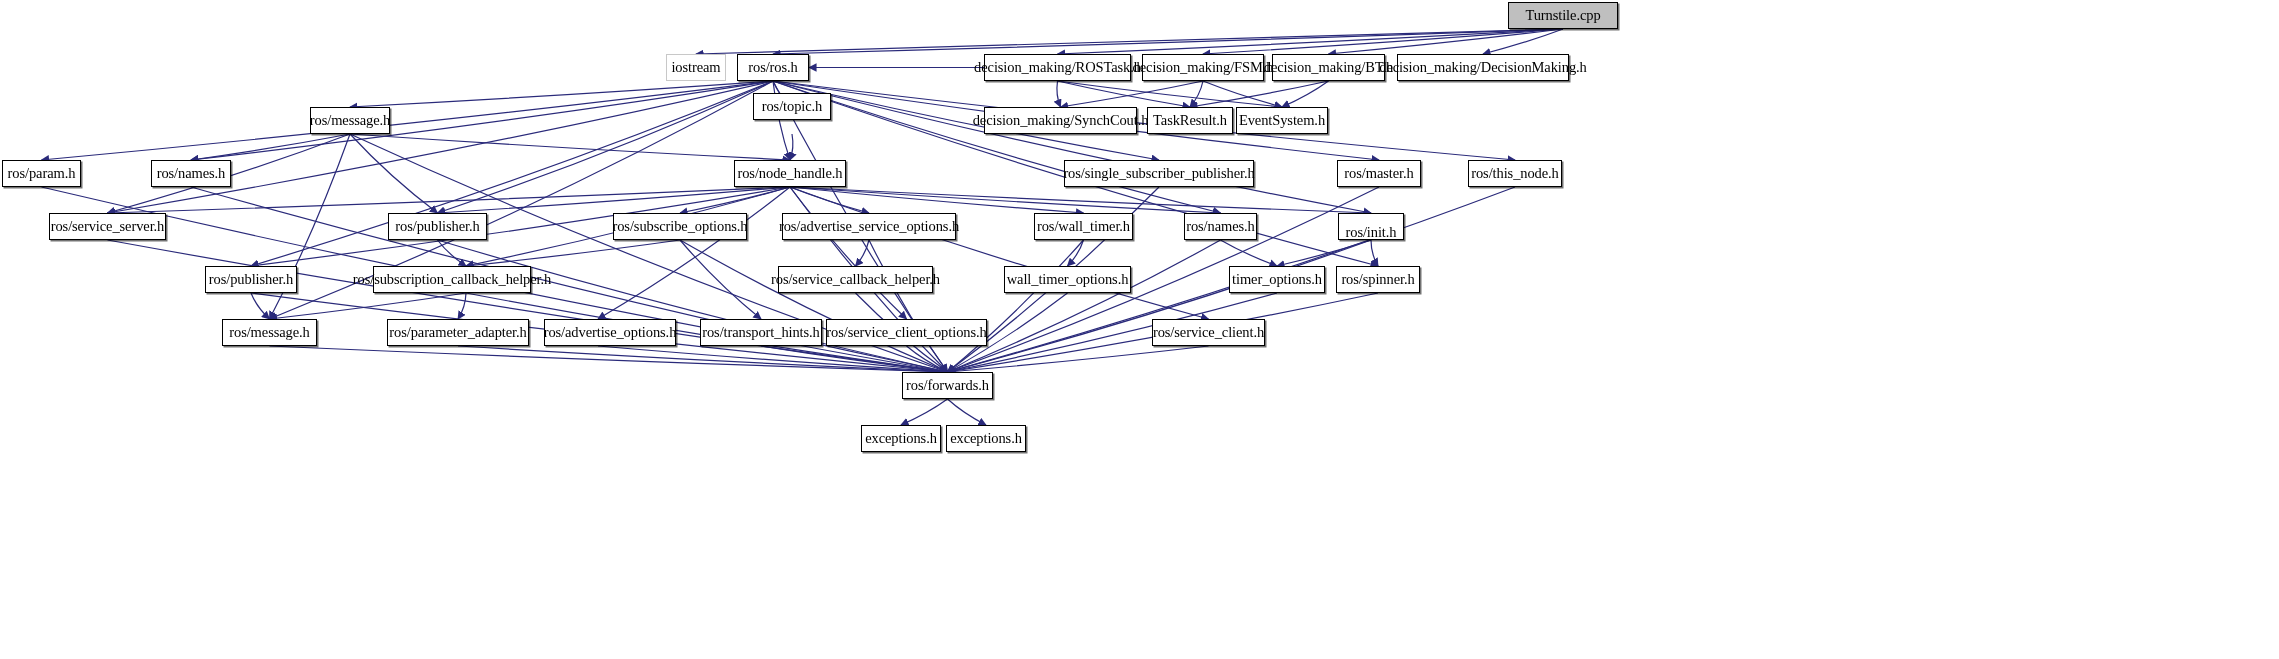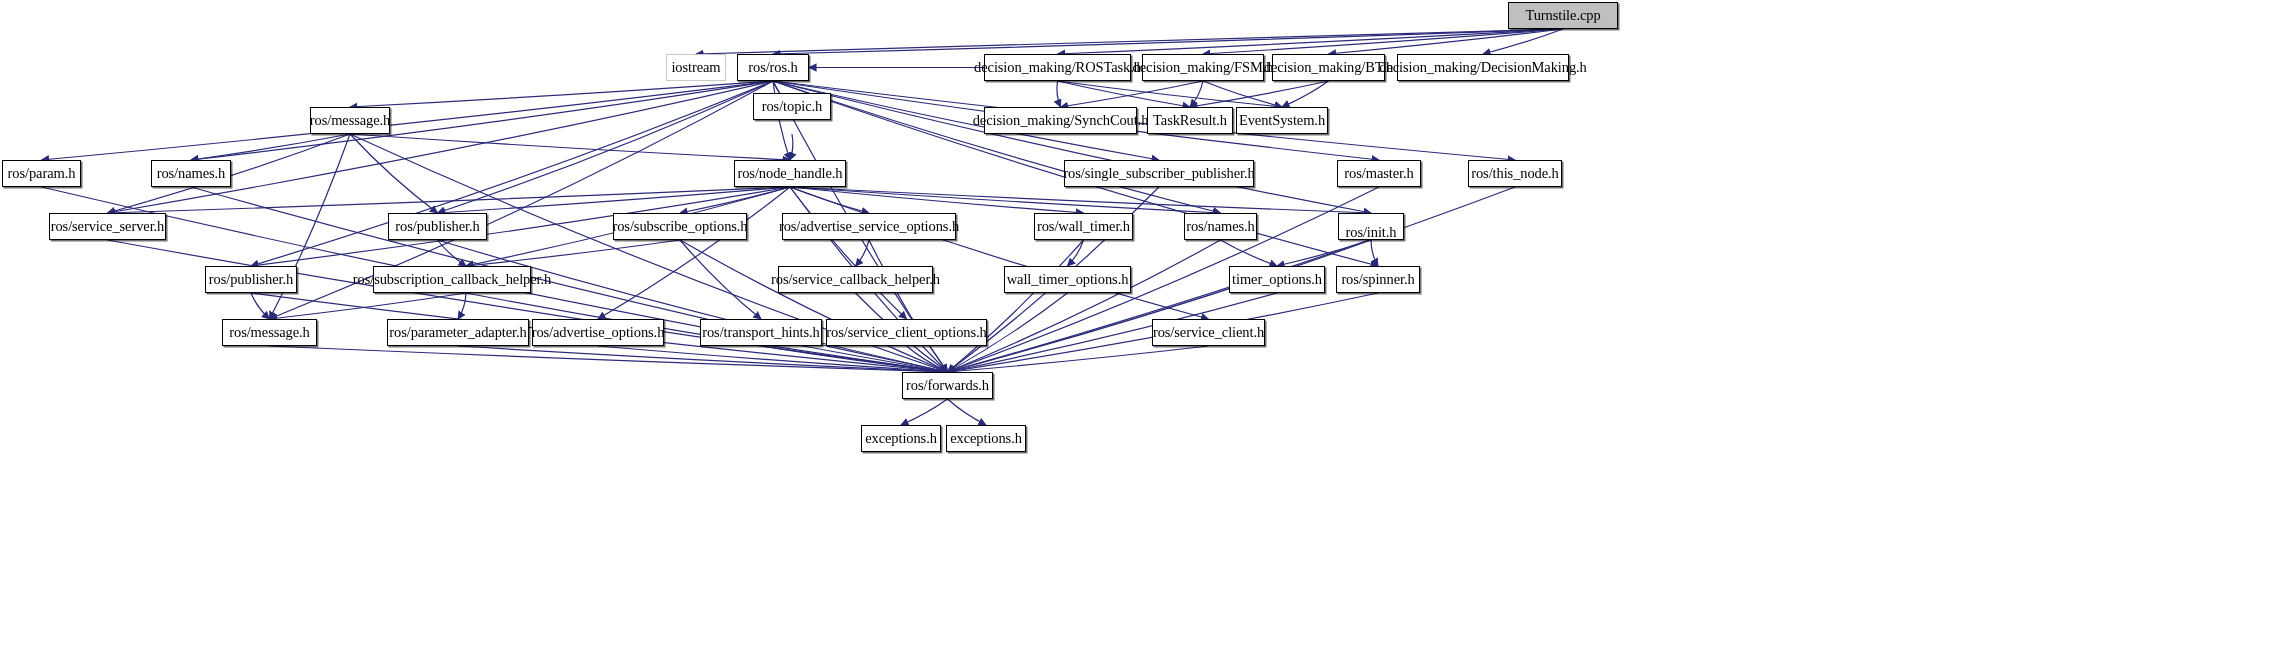--- a/index.html
+++ b/index.html
@@ -248,21 +248,21 @@
       </div>
       <div class="node" style="left: 1336px; top: 266px; width: 84px;">
         <span class="node-label">ros/spinner.h</span>
       </div>
       <div class="node" style="left: 222px; top: 319px; width: 95px;">
         <span class="node-label">ros/message.h</span>
       </div>
       <div class="node" style="left: 387px; top: 319px; width: 142px;">
         <span class="node-label">ros/parameter_adapter.h</span>
       </div>
-      <div class="node" style="left: 532px; top: 319px; width: 132px;">
+      <div class="node" style="left: 544px; top: 319px; width: 132px;">
         <span class="node-label">ros/advertise_options.h</span>
       </div>
       <div class="node" style="left: 700px; top: 319px; width: 122px;">
         <span class="node-label">ros/transport_hints.h</span>
       </div>
       <div class="node" style="left: 826px; top: 319px; width: 161px;">
         <span class="node-label">ros/service_client_options.h</span>
       </div>
       <div class="node" style="left: 1152px; top: 319px; width: 113px;">
         <span class="node-label">ros/service_client.h</span>

